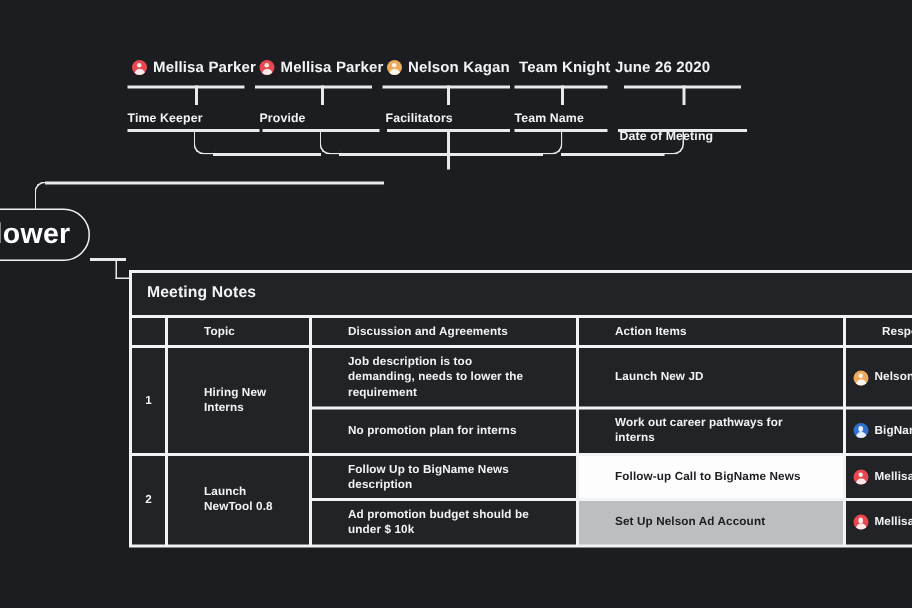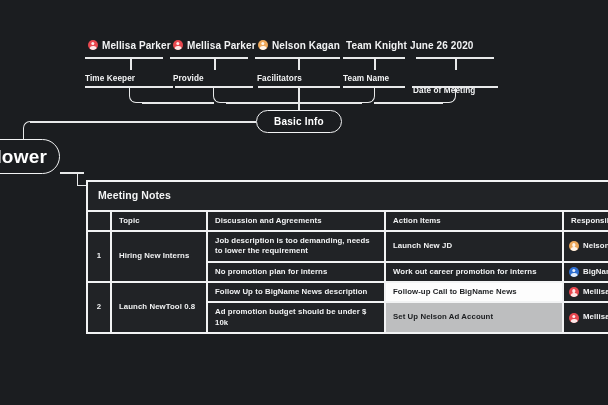--- a/index.html
+++ b/index.html
@@ -105,21 +105,21 @@
     background: #f2f3f4;
     table-layout: fixed;
   }
   #notes-table td, #notes-table th {
     background: #212326;
     color: #f2f3f4;
     font-size: 7.8px;
     font-weight: bold;
     text-align: left;
     vertical-align: middle;
-    padding: 4px 7px;
+    padding: 4px 24px;
     line-height: 1.32;
     letter-spacing: .08px;
   }
   .title-cell {
     font-size: 10.5px !important;
     padding: 7px 10px !important;
     letter-spacing: .15px;
   }
   .num-cell { text-align: center !important; padding: 4px 2px !important; }
   .cell-white { background: #fdfdfd !important; color: #1b1d20 !important; }
@@ -180,23 +180,20 @@
 
   <div class="vline" style="left:298px; top:86px; height:27px;"></div>
 
   <div class="elbow" style="left:361px; top:86px; width:14px; height:17px; border-right-width:1.5px; border-bottom-width:1.5px; border-bottom-right-radius:7px;"></div>
   <div class="elbow" style="left:442px; top:86px; width:14px; height:17px; border-right-width:1.5px; border-bottom-width:1.5px; border-bottom-right-radius:7px;"></div>
 
   <div class="hline" style="left:142px; top:102px; width:72px;"></div>
   <div class="hline" style="left:226px; top:102px; width:136px;"></div>
   <div class="hline" style="left:374px; top:102px; width:69px;"></div>
 
-  <div class="pill" style="left:256px; top:110px; width:86px; height:23px;">
-    <span>Basic Info</span>
-  </div>
 
   <div class="hline" style="left:30px; top:121px; width:226px;"></div>
 
   <div class="elbow" style="left:23px; top:121px; width:8px; height:20px; border-left-width:1.5px; border-top-width:1.5px; border-top-left-radius:7px;"></div>
 
   <div class="pill" style="left:-46px; top:139px; width:106px; height:35px; justify-content:flex-end; padding-right:12px; font-size:19px;">
     <span>lower</span>
   </div>
 
   <div class="hline" style="left:60px; top:172px; width:24px;"></div>
@@ -230,21 +227,21 @@
         <td>Launch New JD</td>
         <td class="resp-cell">
           <span class="resp-inner">
             <span class="avatar" style="background:#eda95c"></span>
             <span>Nelson</span>
           </span>
         </td>
       </tr>
       <tr>
         <td>No promotion plan for interns</td>
-        <td>Work out career promotion for interns</td>
+        <td>Work out career pathways for interns</td>
         <td class="resp-cell">
           <span class="resp-inner">
             <span class="avatar" style="background:#2f6fd0"></span>
             <span>BigName</span>
           </span>
         </td>
       </tr>
 
       <tr>
         <td class="num-cell" rowspan="2">2</td>

